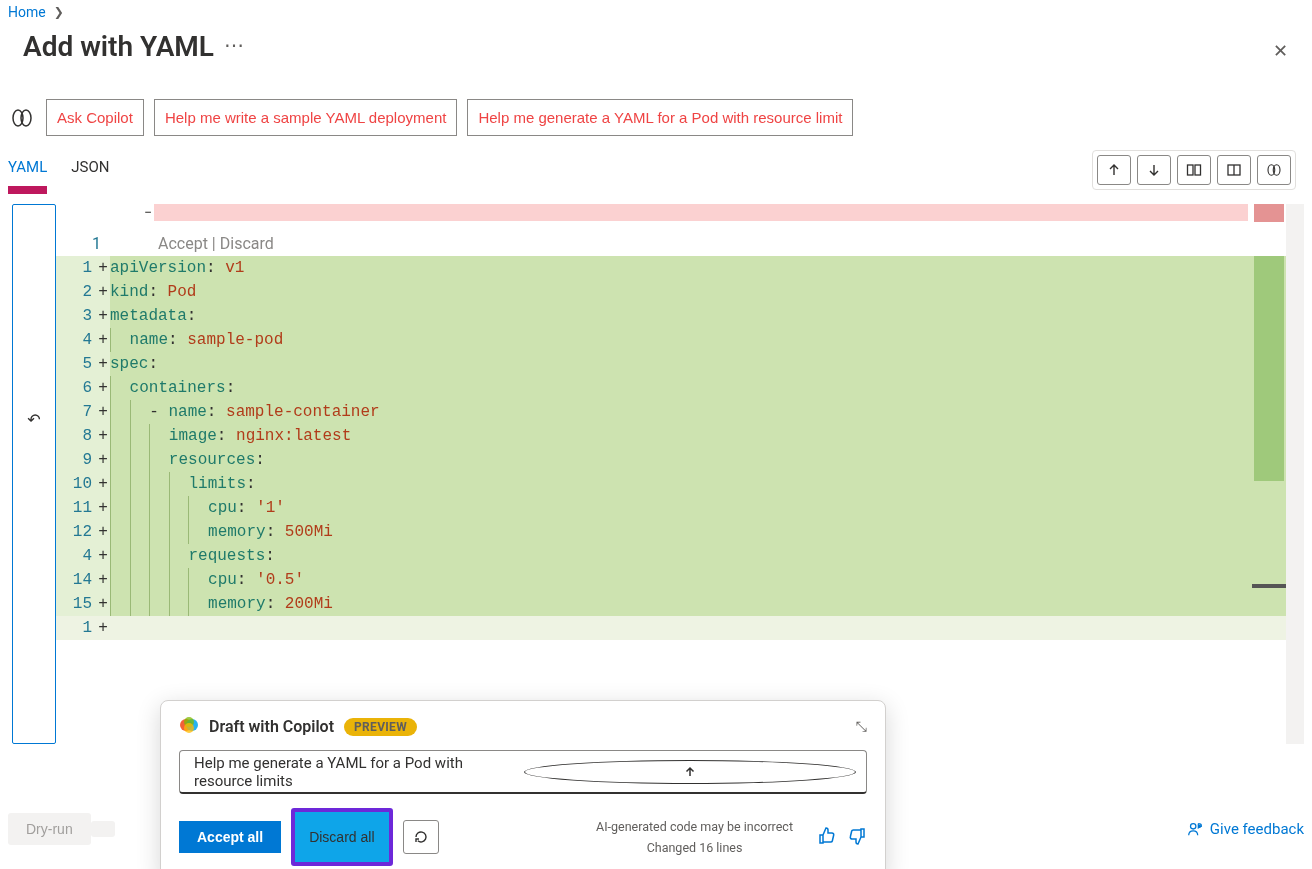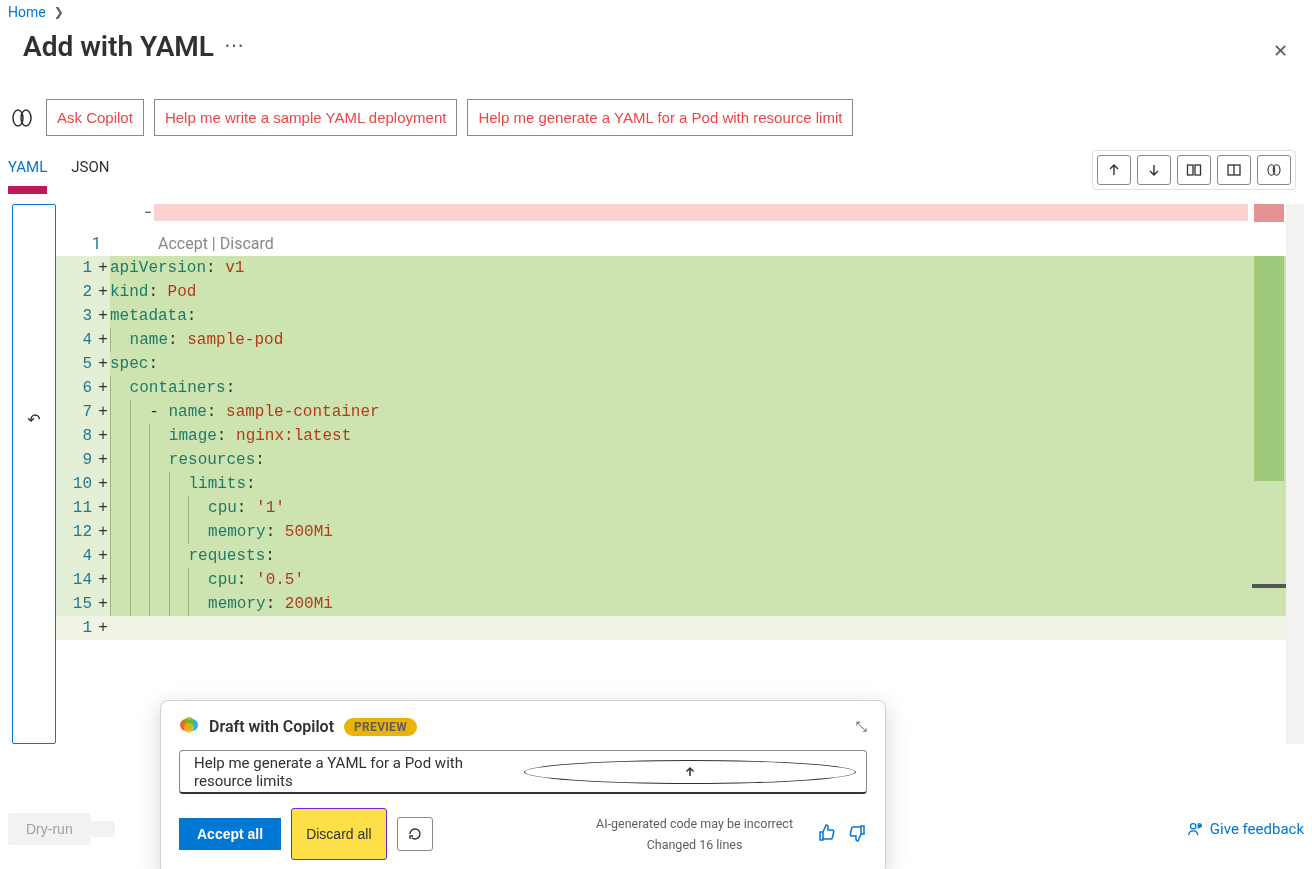--- a/index.html
+++ b/index.html
@@ -50,21 +50,21 @@
   .cc-head{display:flex;align-items:center;gap:10px}
   .cc-title{font-size:16px;font-weight:600;flex-shrink:0}
   .badge{background:#eab308;color:#605e5c;border-radius:12px;padding:2px 10px;font-size:12px;font-weight:700;letter-spacing:.3px}
   .cc-head-spacer{flex:1}
   .collapse-ic{color:#605e5c;font-size:14px;cursor:pointer;transform:rotate(90deg)}
   .cc-input{border:1px solid #8a8886;border-bottom:2px solid #323130;border-radius:4px;margin-top:12px;height:44px;display:flex;align-items:center;padding:0 10px 0 14px;font-size:15px}
   .cc-input span{flex:1;color:#323130}
   .send-ic{width:24px;height:24px;border:1.5px solid #323130;border-radius:50%;display:flex;align-items:center;justify-content:center}
   .cc-foot{display:flex;align-items:center;margin-top:14px;gap:10px}
   .btn-primary{background:#0078d4;color:#fff;border:none;border-radius:0;padding:8px 18px;font-size:14px;font-weight:600;cursor:pointer}
-  .btn-outline{background:#fde047;color:#323130;border:1px solid #6d28d9;border-radius:3px;padding:17px 14px;font-size:14px;cursor:pointer}
+  .btn-outline{background:#0ea5e9;color:#323130;border:4px solid #6d28d9;border-radius:3px;padding:17px 14px;font-size:14px;cursor:pointer}
   .btn-icon-o{width:36px;height:34px;border:1px solid #8a8886;border-radius:3px;display:flex;align-items:center;justify-content:center;background:#fff;cursor:pointer}
   .cc-foot-spacer{flex:1}
   .cc-msg{font-size:12.5px;color:#605e5c;line-height:1.7;text-align:center}
   .thumbs{display:flex;gap:10px;margin-left:14px}
   .thumb{color:#0078d4;cursor:pointer}
 
   .key{color:#1f7a6a}
   .str{color:#b13c1a}
   .punc{color:#323130}
   .dash{color:#323130}

